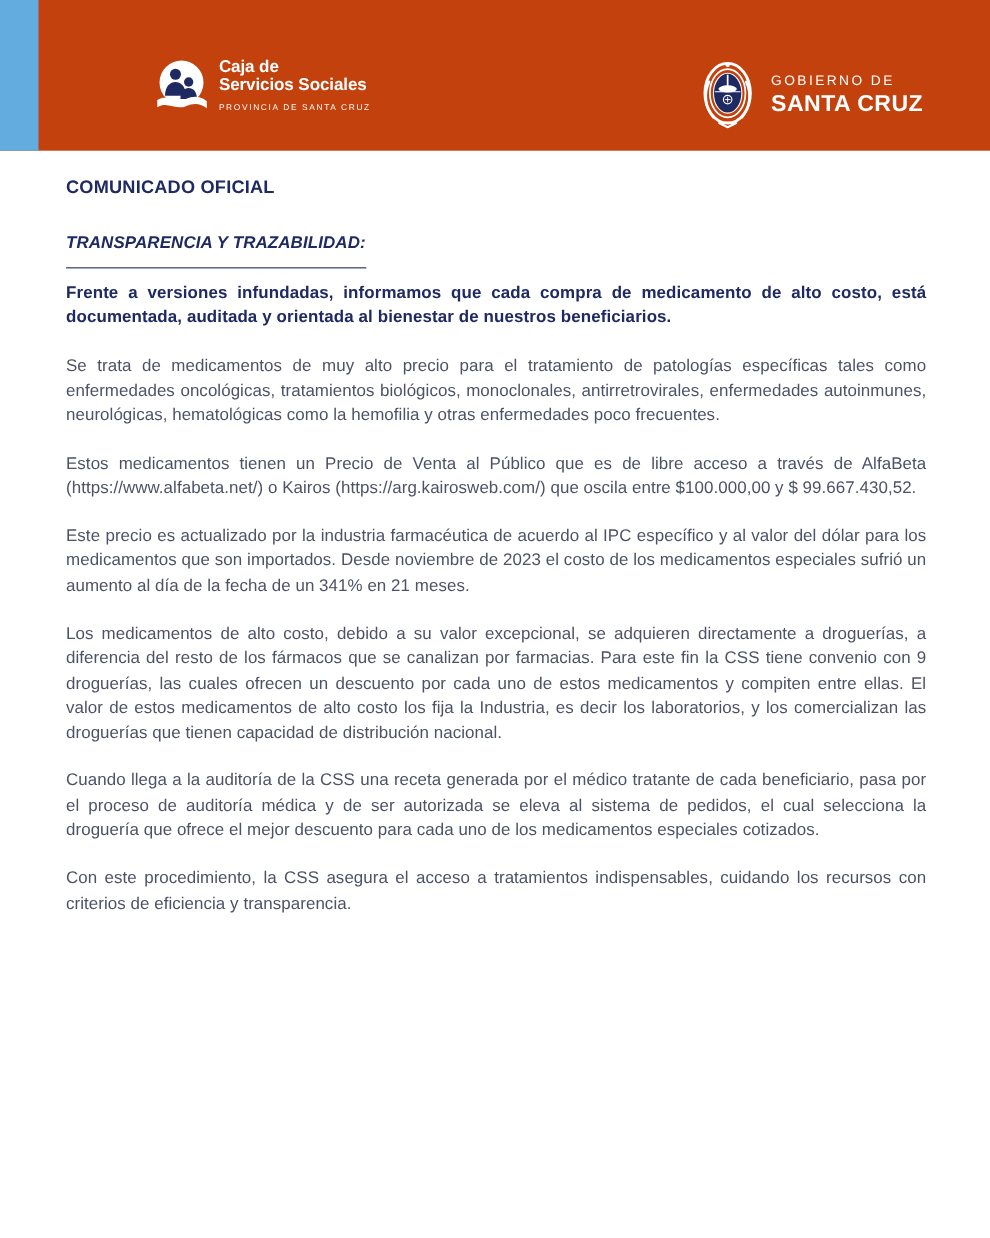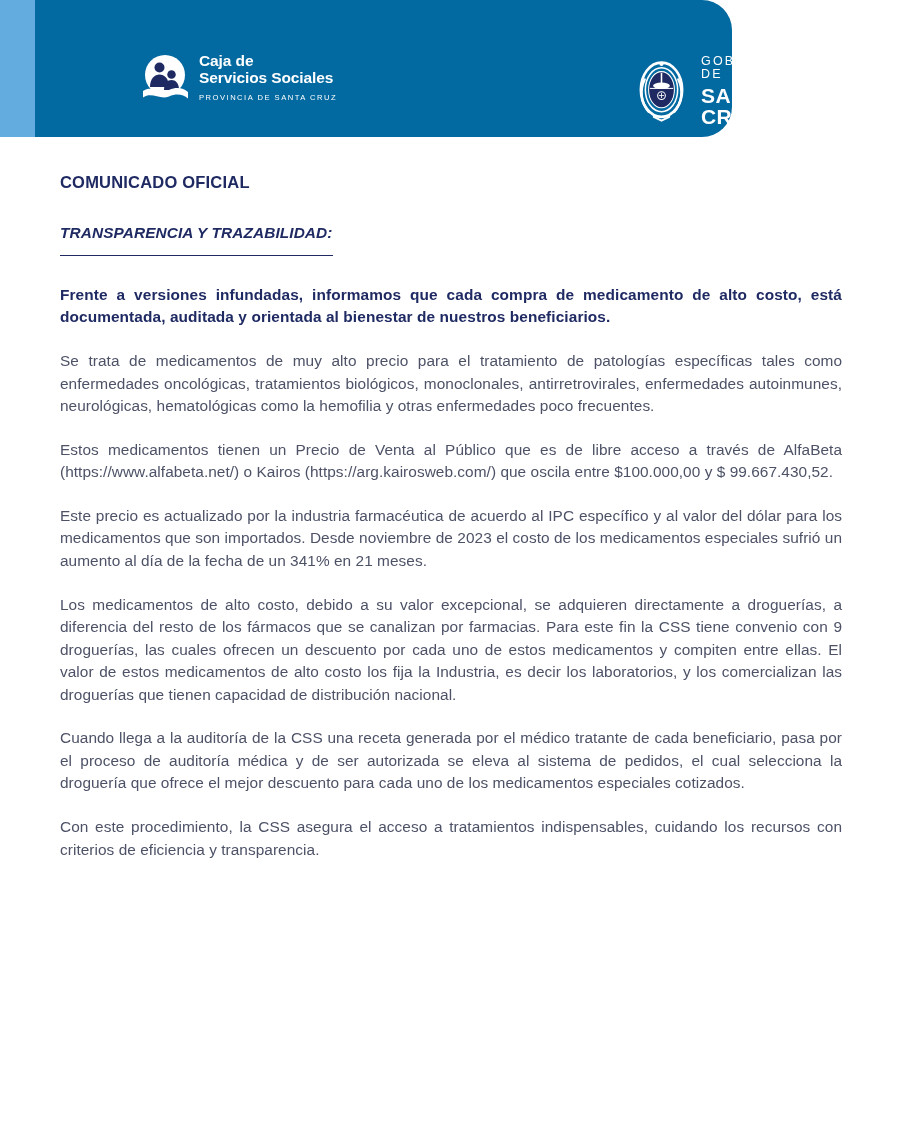--- a/index.html
+++ b/index.html
@@ -19,25 +19,24 @@
     position: relative;
     width: 900px;
     height: 1125px;
     background: #ffffff;
     box-sizing: border-box;
   }
 
   
   .header {
     position: relative;
-    width: 732px;
+    width: 900px;
     height: 137px;
-    background: #0369a1;
-    display: block;
-    border-radius: 30px;
+    background: #c2410c;
+    display: block;
   }
   .header-stripe {
     position: absolute;
     left: 0;
     top: 0;
     width: 35px;
     height: 137px;
     background: #63acdf;
   }
   .header-inner {
@@ -125,21 +124,21 @@
     left: 60px;
     top: 137px;
     width: 782px;
   }
 
   .doc-title {
     font-size: 16.5px;
     font-weight: bold;
     color: #1f2a63;
     letter-spacing: 0.2px;
-    margin-top: 36px;
+    margin-top: 24px;
   }
 
   .subtitle-block {
     margin-top: 30px;
     color: #1f2a63;
     font-style: italic;
     font-weight: 600;
     font-size: 15.4px;
     line-height: 1.42;
     letter-spacing: 0.1px;
@@ -163,21 +162,21 @@
     margin-top: 21px;
     letter-spacing: 0.05px;
   }
   p.para.bold {
     color: #1f2a63;
     font-weight: bold;
     margin-top: 26px;
     letter-spacing: 0.1px;
   }
   p.para.first-body {
-    margin-top: 28px;
+    margin-top: 12px;
   }
 </style>
 </head>
 <body>
 
 <div class="page">
 
   <div class="header">
     <div class="header-stripe"></div>
     <div class="header-inner">

